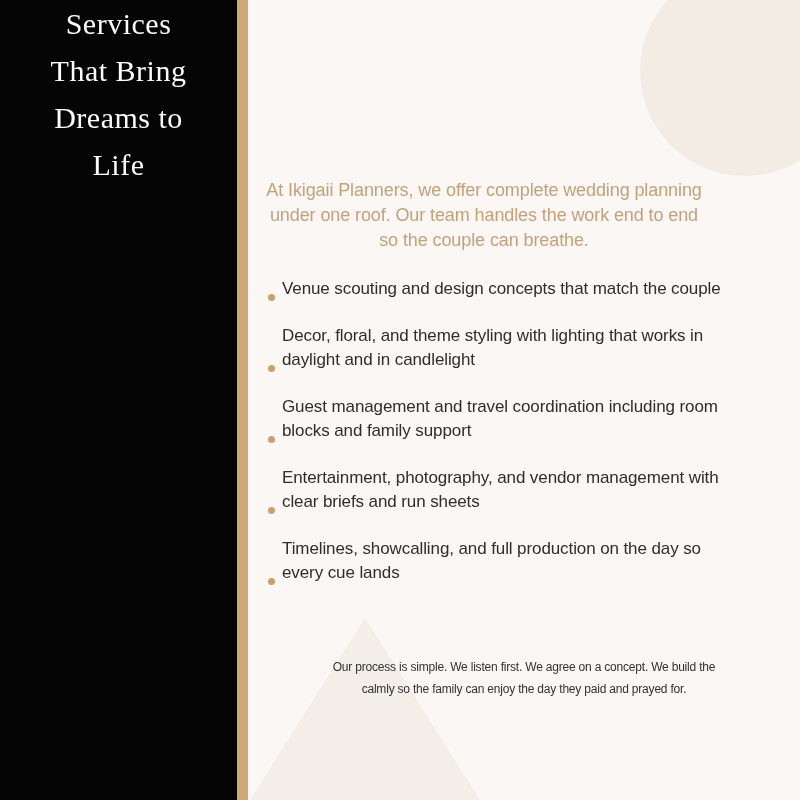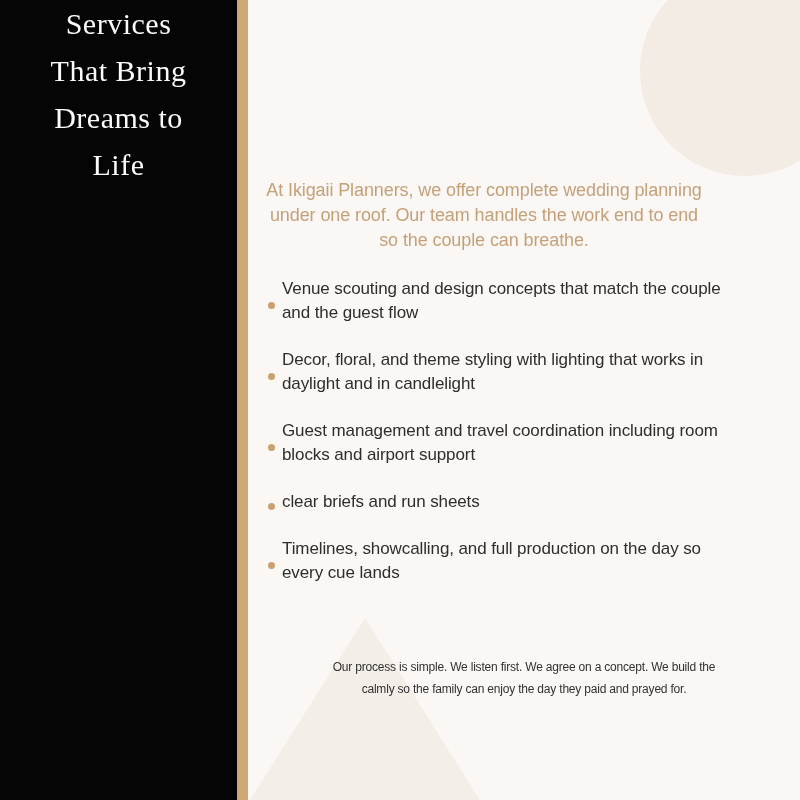--- a/index.html
+++ b/index.html
@@ -75,21 +75,21 @@
   }
   .intro .line { display: block; white-space: nowrap; }
   .bullets {
     position: absolute;
     left: 268px;
     top: 277px;
     list-style: none;
   }
   .bullets li {
     display: flex;
-    align-items: center;
+    align-items: flex-end;
     margin-bottom: 23px;
   }
   .dot {
     flex: none;
     width: 7px;
     height: 7px;
     border-radius: 50%;
     background: #c9a06e;
     margin-top: 8.5px;
     margin-right: 7px;
@@ -139,40 +139,40 @@
       <span class="line">At Ikigaii Planners, we offer complete wedding planning</span>
       <span class="line">under one roof. Our team handles the work end to end</span>
       <span class="line">so the couple can breathe.</span>
     </p>
 
     <ul class="bullets">
       <li>
         <span class="dot"></span>
         <span class="li-text">
           <span class="line">Venue scouting and design concepts that match the couple</span>
-          <span class="line">and the guest flow</span>
         </span>
       </li>
       <li>
         <span class="dot"></span>
         <span class="li-text">
           <span class="line">Decor, floral, and theme styling with lighting that works in</span>
           <span class="line">daylight and in candlelight</span>
         </span>
       </li>
       <li>
         <span class="dot"></span>
         <span class="li-text">
           <span class="line">Guest management and travel coordination including room</span>
-          <span class="line">blocks and airport support</span>
+          <span class="line">blocks and family support</span>
         </span>
       </li>
       <li>
         <span class="dot"></span>
         <span class="li-text">
+          <span class="line">Entertainment, photography, and vendor management with</span>
           <span class="line">clear briefs and run sheets</span>
         </span>
       </li>
       <li>
         <span class="dot"></span>
         <span class="li-text">
           <span class="line">Timelines, showcalling, and full production on the day so</span>
           <span class="line">every cue lands</span>
         </span>
       </li>

